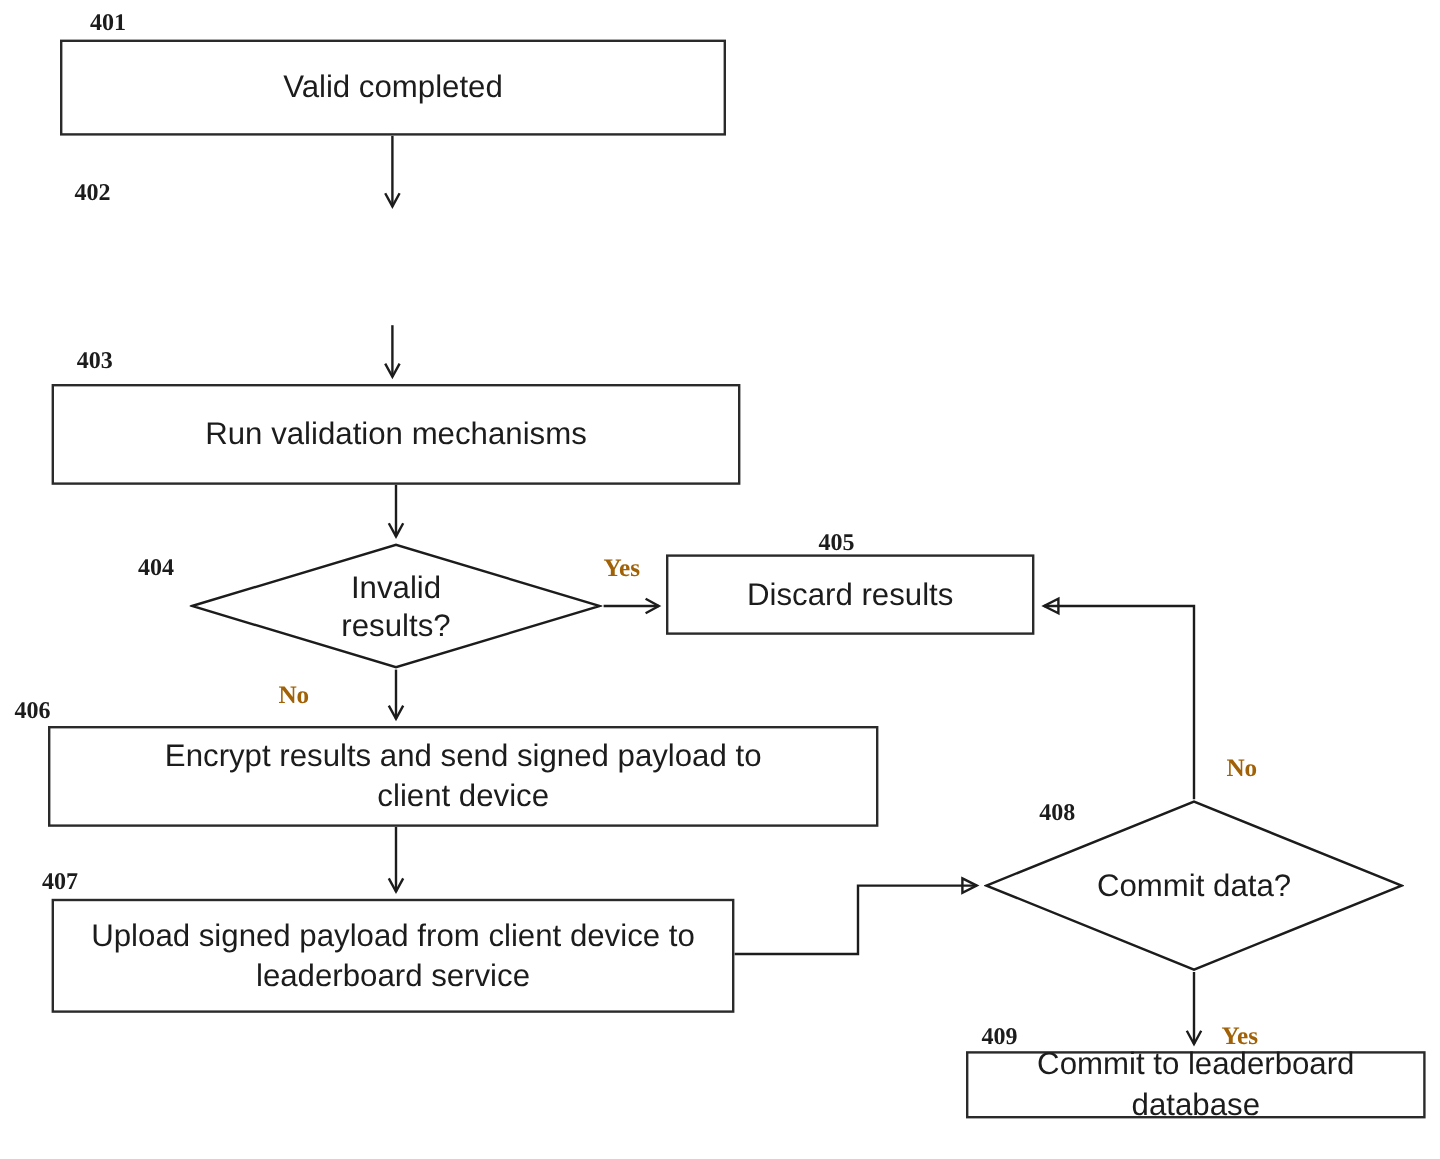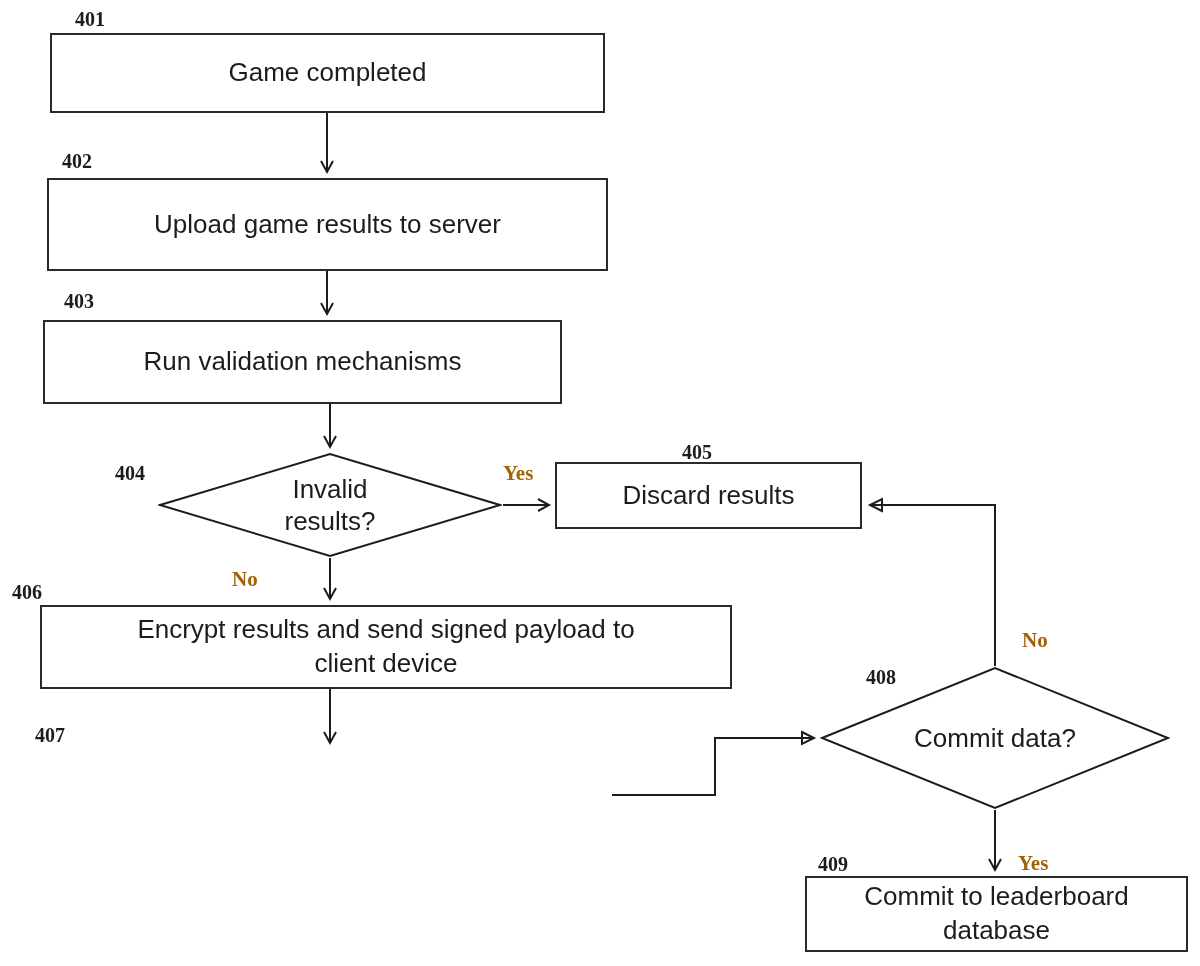--- a/index.html
+++ b/index.html
@@ -76,25 +76,25 @@
   .edge-label {
     position: absolute;
     font-family: "Liberation Serif", serif;
     font-weight: bold;
     font-size: 21px;
     color: #a16207;
   }
   
   #box-401 { left: 50px;  top: 33px;  width: 555px; height: 80px; }
   #box-402 { left: 47px;  top: 178px; width: 561px; height: 93px; }
-  #box-403 { left: 43px;  top: 320px; width: 519px; height: 84px; }
+  #box-403 { left: 43px;  top: 320px; width: 574px; height: 84px; }
   #box-405 { left: 555px; top: 462px; width: 307px; height: 67px; }
   #box-406 { left: 40px;  top: 605px; width: 692px; height: 84px; }
   #box-407 { left: 43px;  top: 749px; width: 569px; height: 95px; }
-  #box-409 { left: 805px; top: 876px; width: 383px; height: 76px; }
+  #box-409 { left: 805px; top: 876px; width: 383px; height: 56px; }
   #box-406 .box-label { max-width: 540px; }
   #box-407 .box-label { max-width: 545px; }
   #box-409 .box-label { max-width: 310px; }
   #dia-404 { left: 158px; top: 452px; width: 344px; height: 106px; }
   #dia-404 .diamond-label { max-width: 140px; }
   #dia-408 { left: 820px; top: 666px; width: 350px; height: 144px; }
   #ref-401 { left: 75px;   top: 8px; }
   #ref-402 { left: 62px;   top: 150px; }
   #ref-403 { left: 64px;   top: 290px; }
   #ref-404 { left: 115px;  top: 462px; }
@@ -127,33 +127,33 @@
     <path d="M330,404 L330,447" marker-end="url(#arrow-open)"></path>
     <path d="M503,505 L549,505" marker-end="url(#arrow-open)"></path>
     <path d="M330,558 L330,599" marker-end="url(#arrow-open)"></path>
     <path d="M330,689 L330,743" marker-end="url(#arrow-open)"></path>
     <path d="M612,795 L715,795 L715,738 L814,738" marker-end="url(#arrow-solid)"></path>
     <path d="M995,666 L995,505 L870,505" marker-end="url(#arrow-solid)"></path>
     <path d="M995,810 L995,870" marker-end="url(#arrow-open)"></path>
   </svg>
 
   <div id="box-401" class="node box">
-    <span class="box-label">Game completed</span>
-  </div>
-  <div id="box-402" class="node box">
-    <span class="box-label">Upload game results to server</span>
+    <span class="box-label">Valid completed</span>
   </div>
   <div id="box-403" class="node box">
     <span class="box-label">Run validation mechanisms</span>
   </div>
   <div id="box-405" class="node box">
     <span class="box-label">Discard results</span>
   </div>
   <div id="box-406" class="node box">
     <span class="box-label">Encrypt results and send signed payload to client device</span>
+  </div>
+  <div id="box-407" class="node box">
+    <span class="box-label">Upload signed payload from client device to leaderboard service</span>
   </div>
   <div id="box-409" class="node box">
     <span class="box-label">Commit to leaderboard database</span>
   </div>
 
   <div id="dia-404" class="node diamond">
     <svg width="344" height="106">
       <polygon points="2,53 172,2 342,53 172,104"></polygon>
     </svg>
     <span class="diamond-label">Invalid results?</span>

